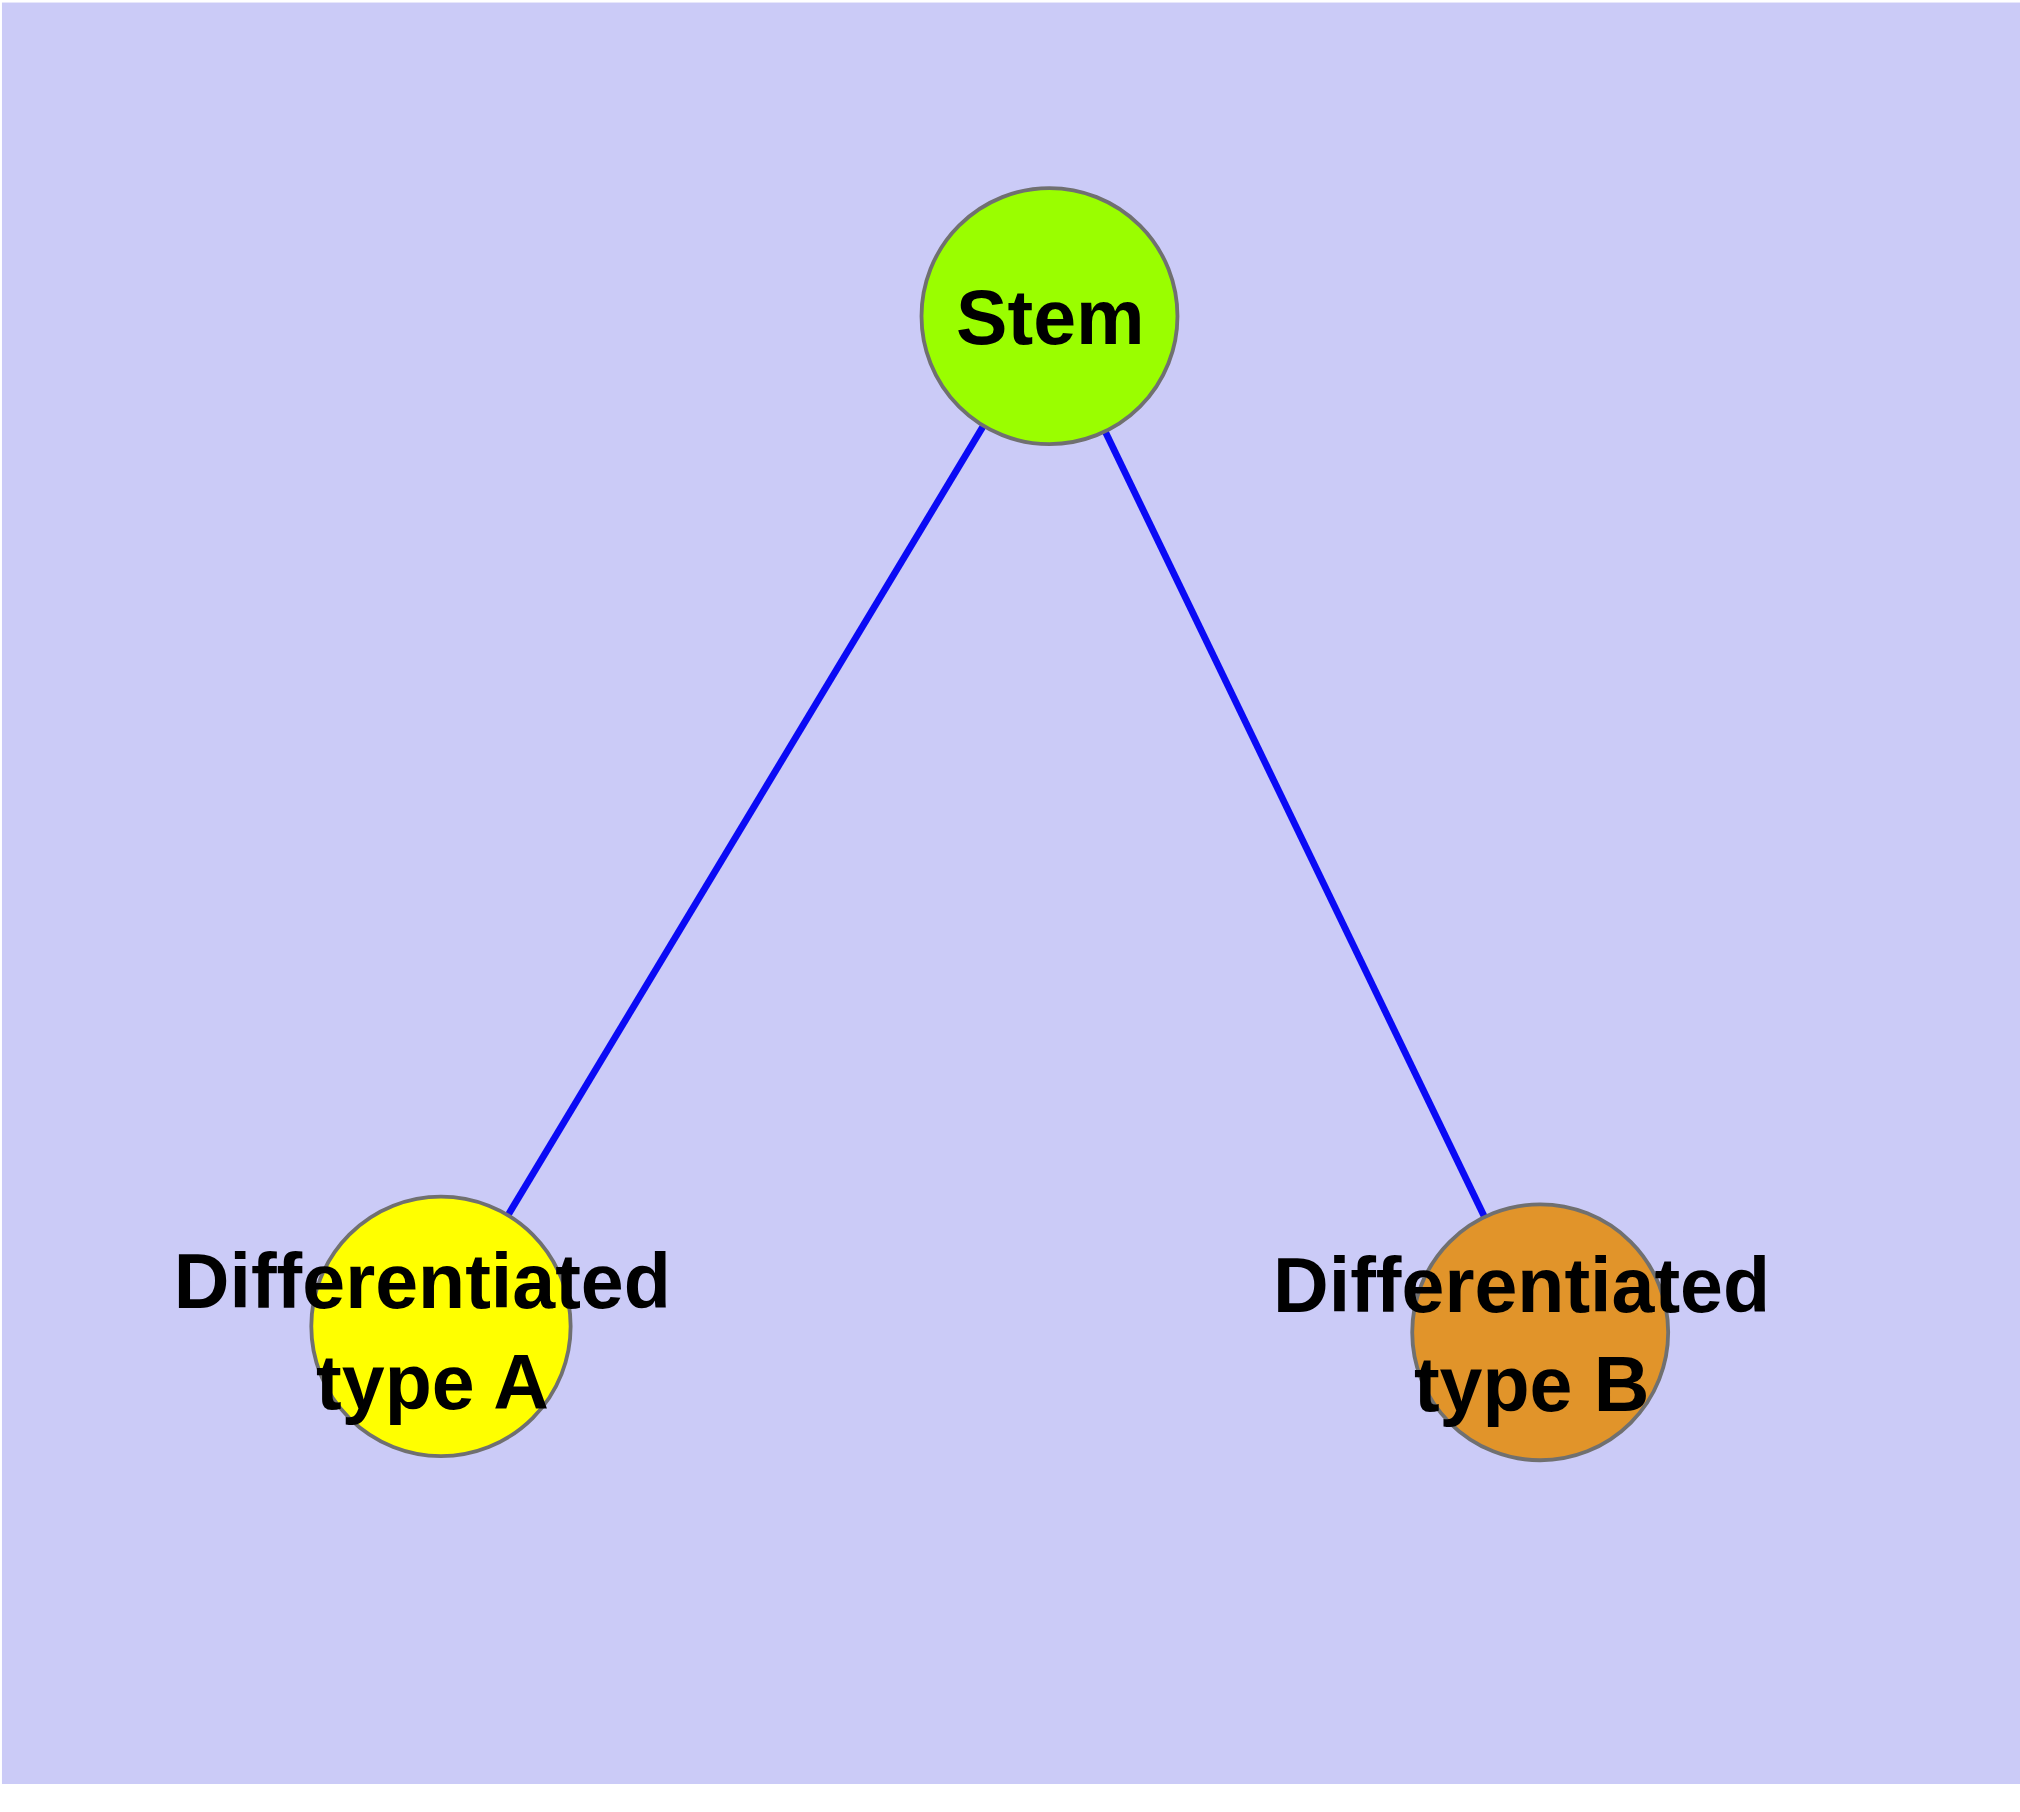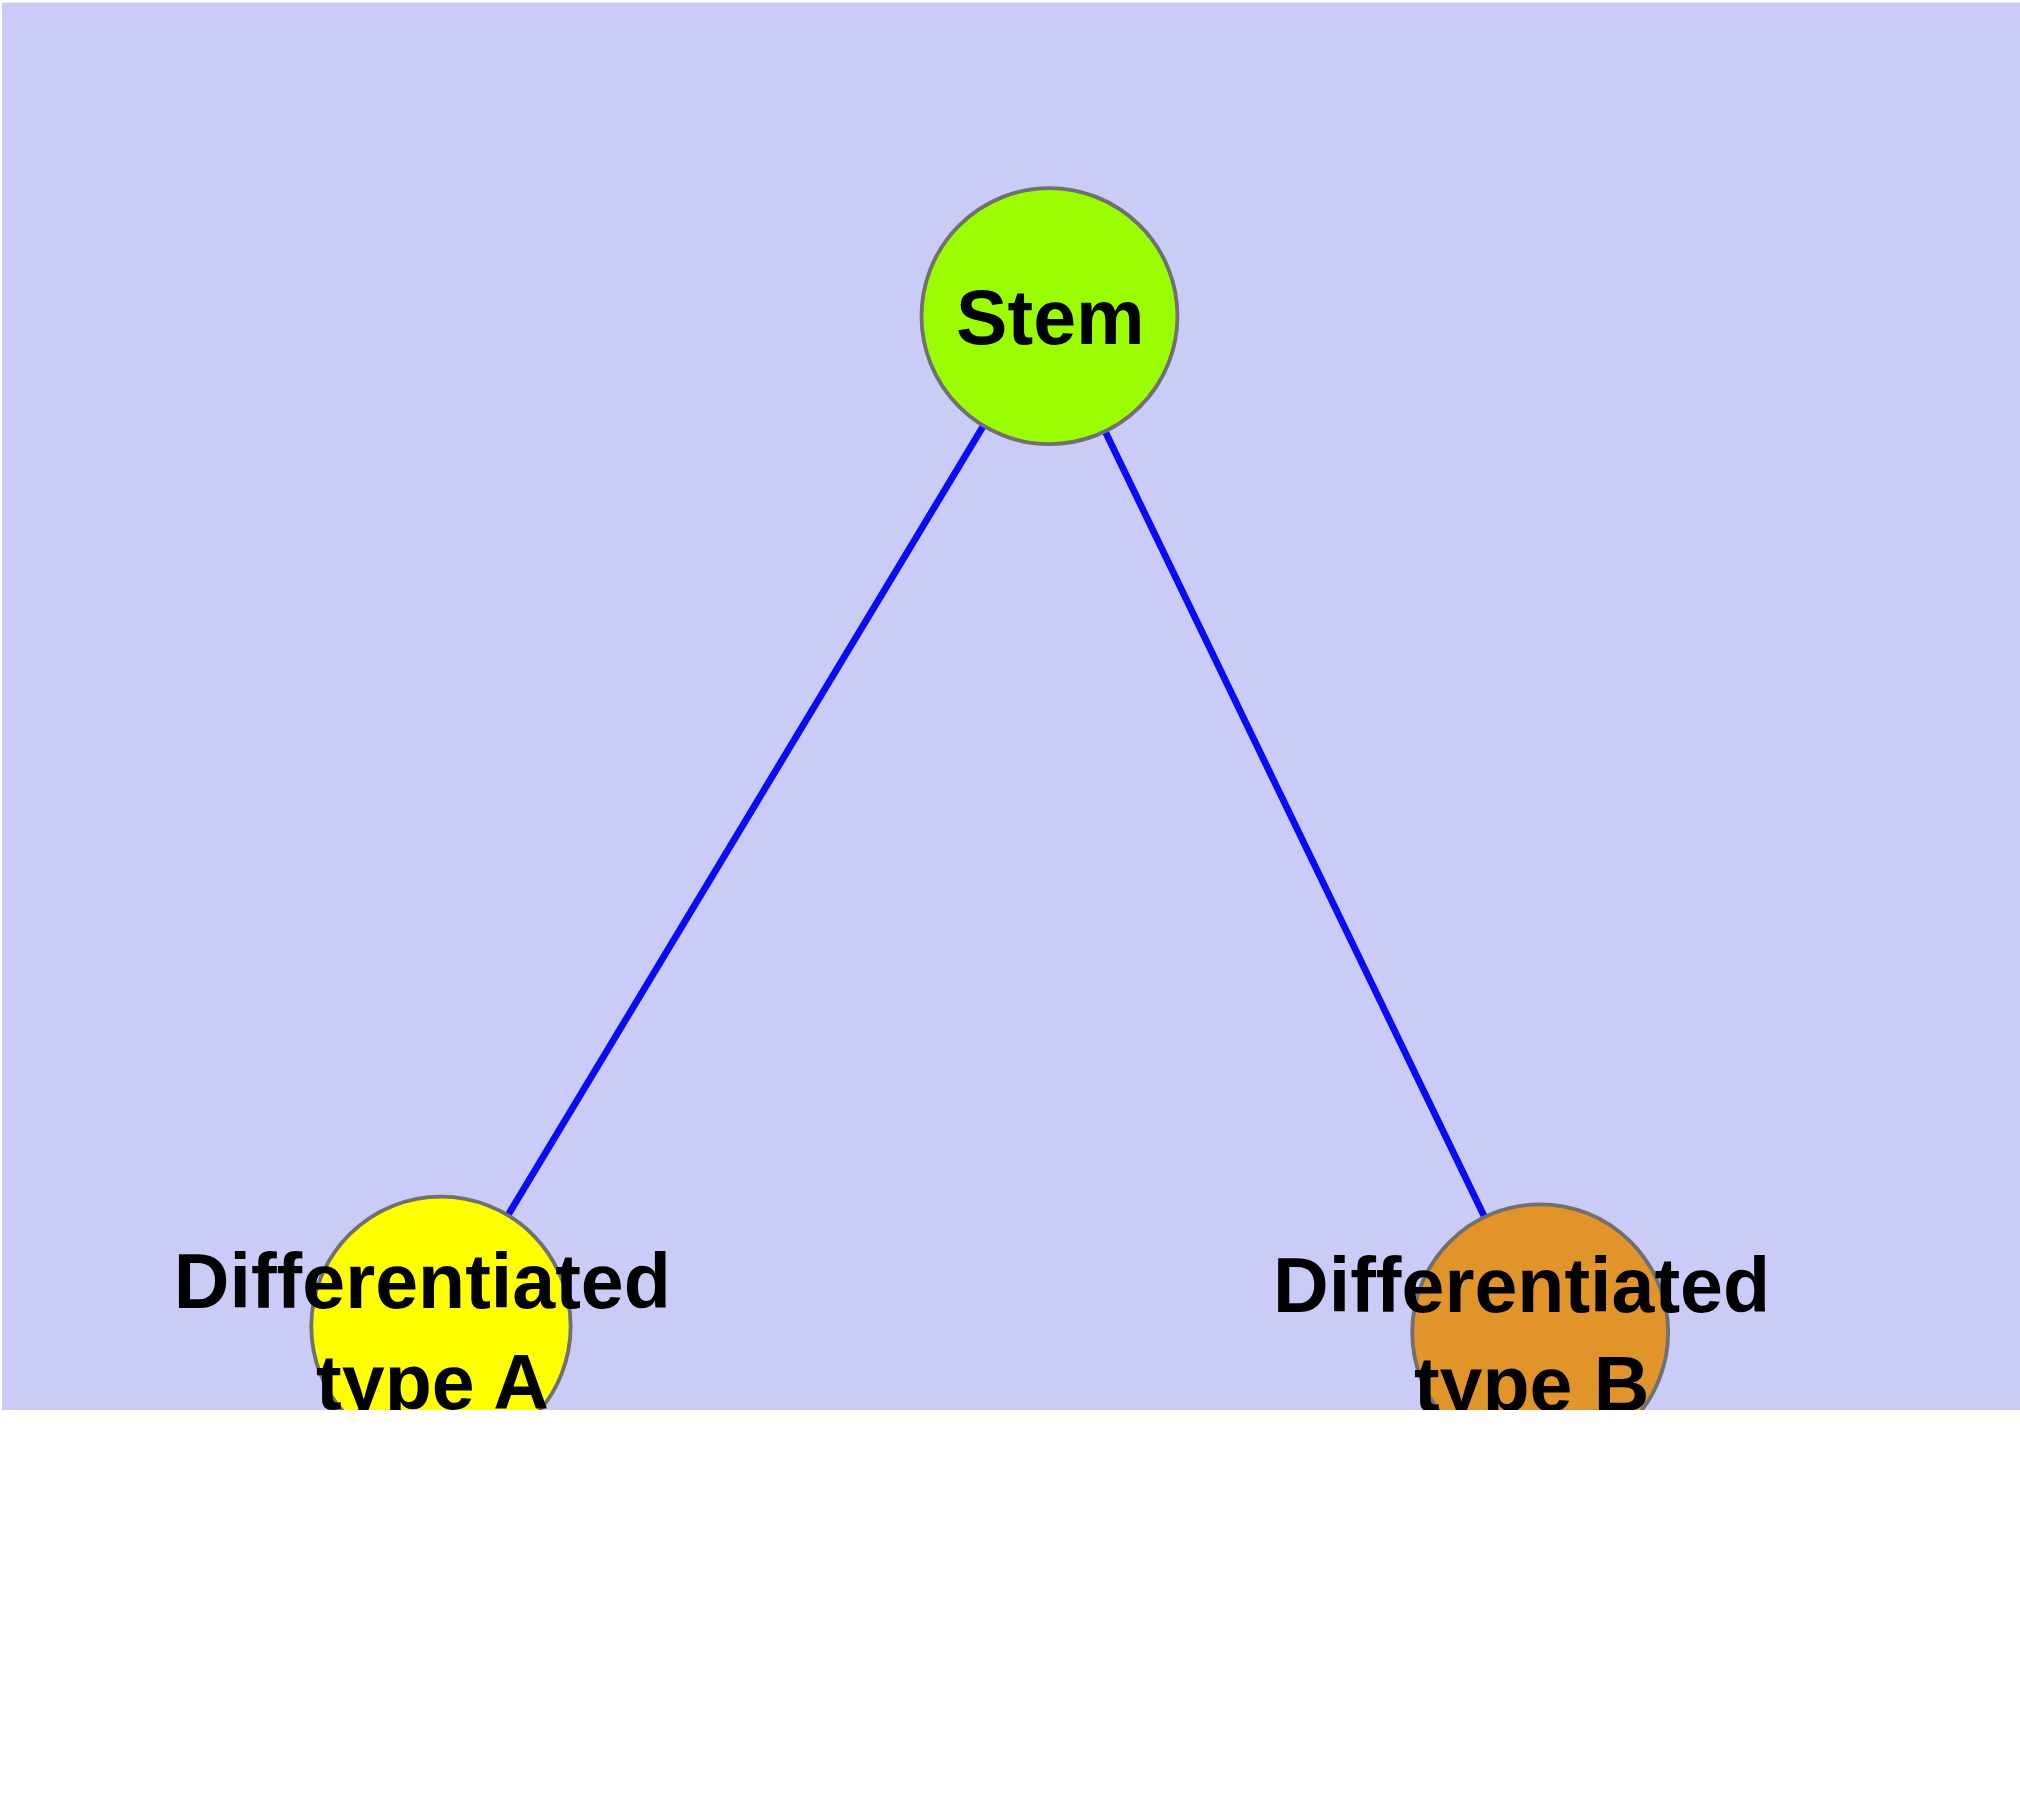--- a/index.html
+++ b/index.html
@@ -2,21 +2,21 @@
 <html style="font-size:13.6px"><head>
 <meta charset="utf-8">
 <style>
   html, body {
     margin: 0;
     padding: 0;
     background: #ffffff;
   }
   .stage {
     width: 2021px;
-    height: 1410px;
+    height: 1784px;
     position: relative;
   }
   svg { display: block; }
   .edge {
     stroke-width: 8;
     stroke-linecap: butt;
   }
   .node {
     stroke-width: 4.5;
   }

